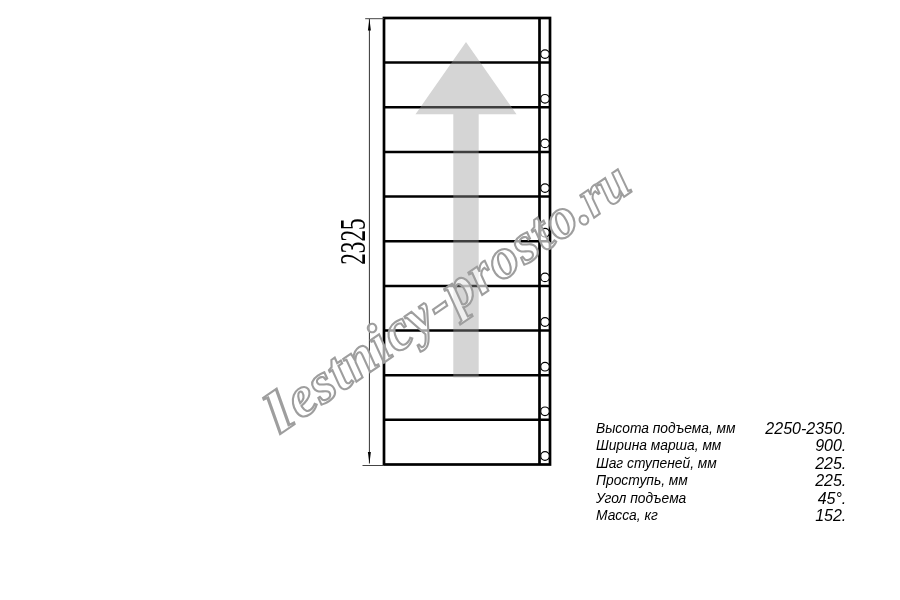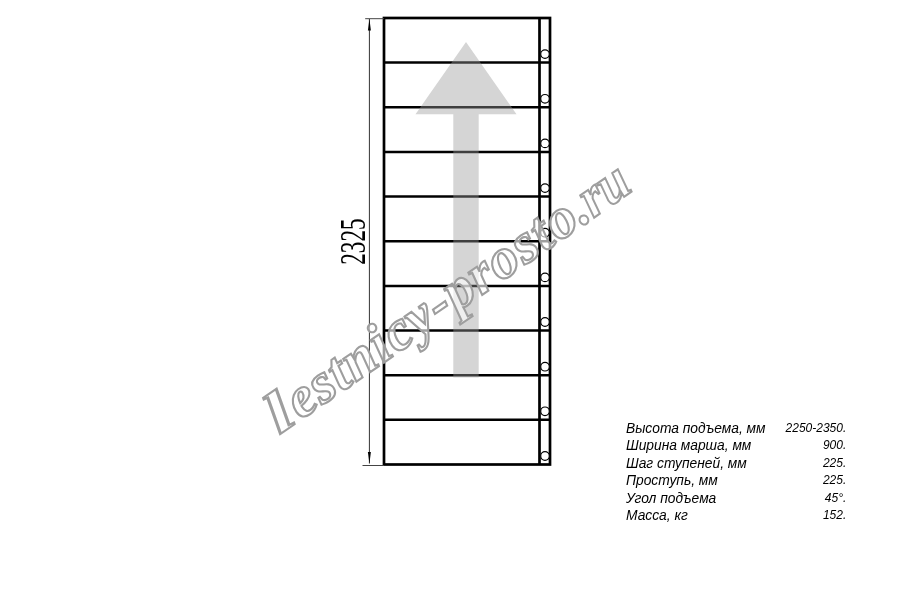--- a/index.html
+++ b/index.html
@@ -1,19 +1,19 @@
 <!DOCTYPE html>
 <html><head>
 <meta charset="utf-8">
 <style>
   html,body{margin:0;padding:0;background:#ffffff;width:900px;height:600px;overflow:hidden;}
   .page{position:relative;width:900px;height:600px;font-family:"Liberation Sans",sans-serif;}
   .spec{position:absolute;font-style:italic;color:#000;line-height:17.45px;}
-  .lbl{position:absolute;left:626px;width:230px;text-align:left;font-size:13.8px;}
-  .val{position:absolute;width:230px;text-align:right;font-size:12px;}
+  .lbl{position:absolute;left:596px;width:230px;text-align:left;font-size:13.8px;}
+  .val{position:absolute;width:230px;text-align:right;font-size:16px;}
 </style>
 </head>
 <body>
 <div class="page">
 
 <svg width="900" height="600" viewBox="0 0 900 600" style="position:absolute;left:0;top:0;">
 
   <rect x="384" y="18" width="166" height="446.5" fill="none" stroke="#000" stroke-width="2.7"></rect>
 
   <line x1="539.5" y1="18" x2="539.5" y2="464.5" stroke="#000" stroke-width="2.7"></line>

